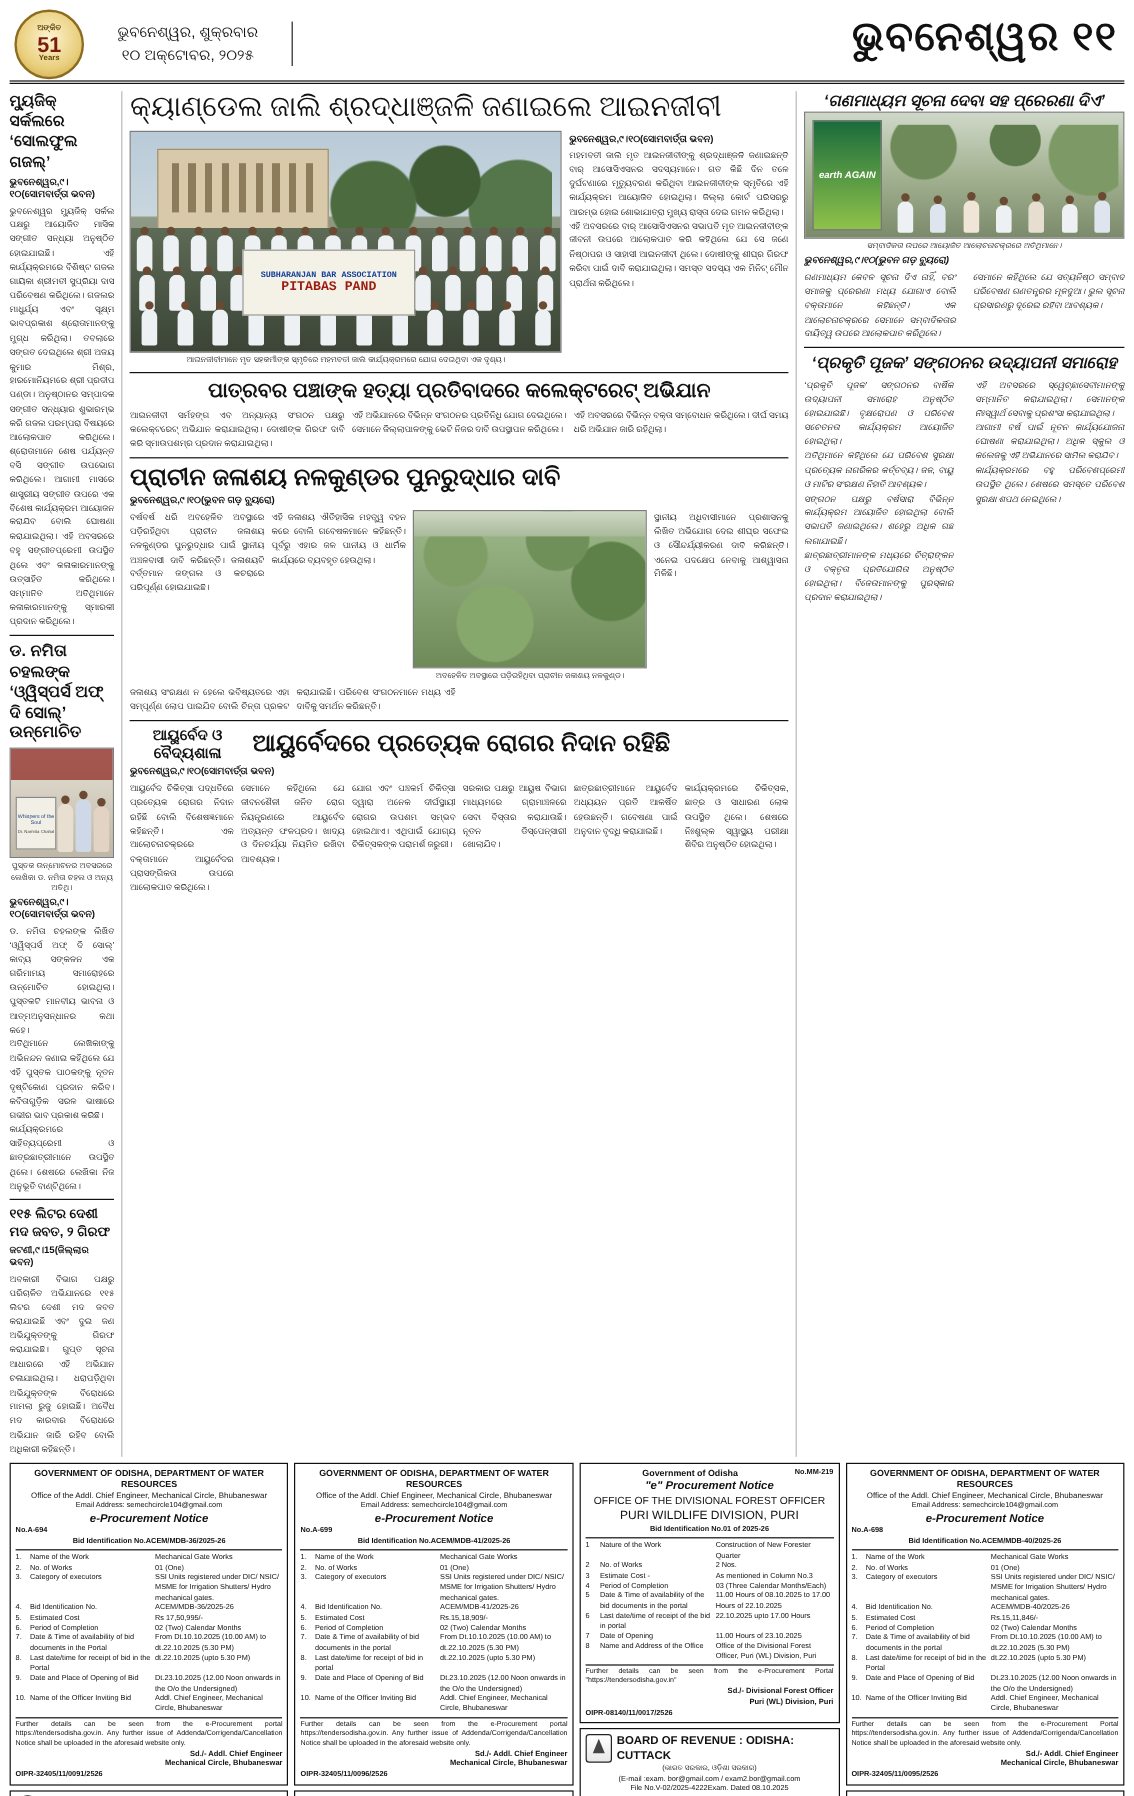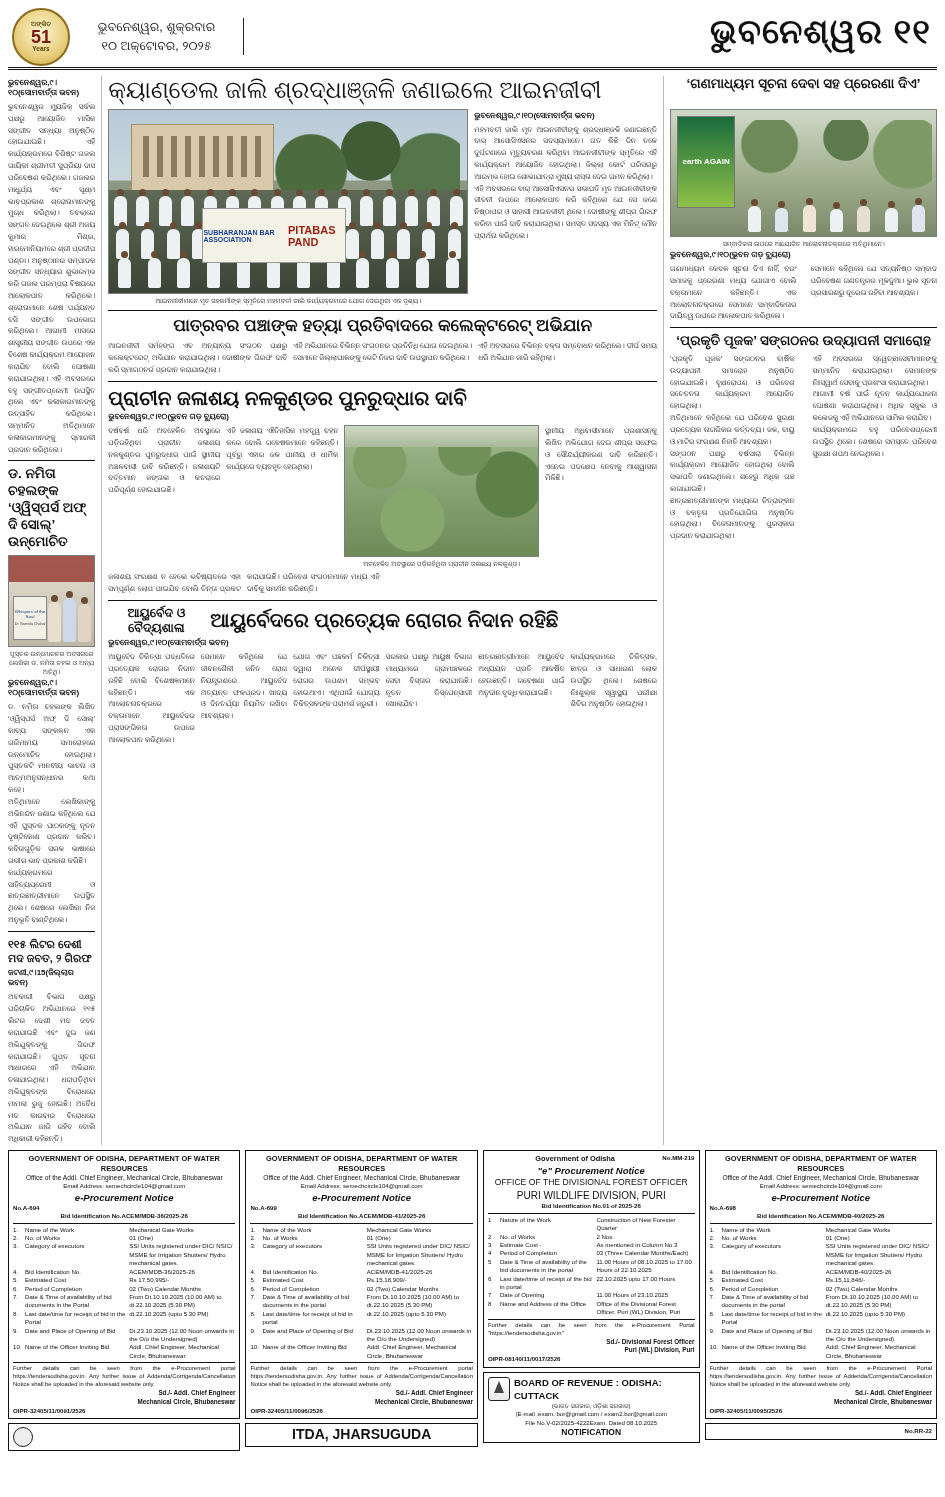--- a/index.html
+++ b/index.html
@@ -31,21 +31,21 @@
   .mast-title {
     position:absolute; right:6px; top:6px;
     font-size:34px; font-weight:bold; letter-spacing:1px;
   }
 
   
   .content { display:flex; gap:6px; margin-top:6px; }
   .col { }
   .c1 { width:88px; }
   .c-mid { width:560px; }
-  .c-right { width:276px; }
+  .c-right { width:276px;font-style:italic; }
 
   .vrule { border-left:1px solid #b9b9b9; }
 
   
   .kicker { font-size:13px; font-weight:bold; line-height:1.3; margin-bottom:3px; }
   .byline { font-size:8px; font-weight:bold; margin:2px 0 3px; color:#111; }
   .body-txt {
     font-size:7.3px; line-height:1.62; text-align:justify; color:#161616;
     hyphens:auto; word-spacing:-0.3px;
   }
@@ -68,22 +68,22 @@
     background:radial-gradient(circle at 20% 60%,#4c6b3f 0 22%,transparent 23%),
                radial-gradient(circle at 52% 40%,#3f5c35 0 26%,transparent 27%),
                radial-gradient(circle at 85% 65%,#55754a 0 24%,transparent 25%); }
   .crowd { position:absolute; left:0; right:0; bottom:0; height:56%;
     background:linear-gradient(#5d6a55,#3b4436); }
   .crowd .row { position:absolute; left:0; right:0; display:flex; justify-content:space-around; }
   .pers { width:13px; height:30px; background:#eef1f4; border-radius:6px 6px 2px 2px; position:relative; }
   .pers:before{content:"";position:absolute;left:3px;top:-7px;width:7px;height:7px;border-radius:50%;background:#6b4a33;}
   .banner-w {
     position:absolute; left:26%; bottom:16%; width:40%; height:30%;
-    background:#f4f1e6; border:1px solid #999; display:flex; 
-    align-items:center; justify-content:center; color:#9b1d12; font-weight:bold;
+    background:#f4f1e6; border:1px solid #999; display:flex; flex-direction:column;
+    align-items:center; justify-content:center; color:#9b1d12; font-weight:bold;font-family:Liberation Mono, monospace;
   }
   .banner-w .l1 { font-size:7px; color:#16409b; }
   .banner-w .l2 { font-size:11px; }
 
   
   .photo-green { background:linear-gradient(#9fb98c,#6d8a57); }
   .photo-meet { background:linear-gradient(#cfd8c8 0%,#9fae8c 55%,#7b8a6b 100%); }
   .nbox { border:1px solid #111; padding:3px 4px; font-size:6.1px; line-height:1.38; }
   .nbox b { font-weight:bold; }
   .ncenter { text-align:center; }
@@ -134,20 +134,21 @@
     <div class="mast-place">
       <div>ଭୁବନେଶ୍ୱର, ଶୁକ୍ରବାର</div>
       <div>୧୦ ଅକ୍ଟୋବର, ୨୦୨୫</div>
     </div>
     <div class="mast-title">ଭୁବନେଶ୍ୱର ୧୧</div>
   </div>
 
   <div class="content">
 
     <div class="col c1">
+      <div class="kicker">ମ୍ୟୁଜିକ୍ ସର୍କଲରେ ‘ସୋଲଫୁଲ ଗଜଲ୍’</div>
       <div class="byline">ଭୁବନେଶ୍ୱର,୯।୧୦(ସୋମବାର୍ତ୍ତା ଭବନ)</div>
       <div class="body-txt">ଭୁବନେଶ୍ୱର ମ୍ୟୁଜିକ୍ ସର୍କଲ ପକ୍ଷରୁ ଆୟୋଜିତ ମାସିକ ସଙ୍ଗୀତ ସନ୍ଧ୍ୟା ଅନୁଷ୍ଠିତ ହୋଇଯାଇଛି। ଏହି କାର୍ଯ୍ୟକ୍ରମରେ ବିଶିଷ୍ଟ ଗଜଲ ଗାୟିକା ଶ୍ରୀମତୀ ସୁପ୍ରିୟା ଦାସ ପରିବେଷଣ କରିଥିଲେ। ଗଜଲର ମାଧୁର୍ଯ୍ୟ ଏବଂ ସୂକ୍ଷ୍ମ ଭାବପ୍ରକାଶ ଶ୍ରୋତାମାନଙ୍କୁ ମୁଗ୍ଧ କରିଥିଲା। ତବଲାରେ ସଙ୍ଗତ ଦେଇଥିଲେ ଶ୍ରୀ ଅଜୟ କୁମାର ମିଶ୍ର, ହାରମୋନିୟମରେ ଶ୍ରୀ ପ୍ରଦୀପ ପଣ୍ଡା। ଅନୁଷ୍ଠାନର ସମ୍ପାଦକ ସଙ୍ଗୀତ ସନ୍ଧ୍ୟାର ଶୁଭାରମ୍ଭ କରି ଗଜଲ ପରମ୍ପରା ବିଷୟରେ ଆଲୋକପାତ କରିଥିଲେ। ଶ୍ରୋତାମାନେ ଶେଷ ପର୍ଯ୍ୟନ୍ତ ବସି ସଙ୍ଗୀତ ଉପଭୋଗ କରିଥିଲେ। ଆଗାମୀ ମାସରେ ଶାସ୍ତ୍ରୀୟ ସଙ୍ଗୀତ ଉପରେ ଏକ ବିଶେଷ କାର୍ଯ୍ୟକ୍ରମ ଆୟୋଜନ କରାଯିବ ବୋଲି ଘୋଷଣା କରାଯାଇଥିଲା। ଏହି ଅବସରରେ ବହୁ ସଙ୍ଗୀତପ୍ରେମୀ ଉପସ୍ଥିତ ଥିଲେ ଏବଂ କଳାକାରମାନଙ୍କୁ ଉତ୍ସାହିତ କରିଥିଲେ। ସମ୍ମାନିତ ଅତିଥିମାନେ କଳାକାରମାନଙ୍କୁ ସ୍ମାରକୀ ପ୍ରଦାନ କରିଥିଲେ।</div>
 
       <div class="sep"></div>
 
       <div class="hl-xs">ଡ. ନମିତା ଚହଲଙ୍କ ‘ଓ୍ୱିସ୍ପର୍ସ ଅଫ୍ ଦି ସୋଲ୍’ ଉନ୍ମୋଚିତ</div>
       <div class="photo" style="height:92px;margin-top:4px;background:linear-gradient(#e6e1d6,#bfb7a6)">
         <div style="position:absolute;left:4px;bottom:6px;width:34px;height:44px;background:#f2efe6;border:1px solid #888;display:flex;flex-direction:column;align-items:center;justify-content:center;">
           <span style="font-size:4.4px;color:#1b3f7a;text-align:center;">Whispers of the Soul</span>
           <span style="font-size:3.6px;color:#444;margin-top:3px;">Dr. Namrita Chahal</span>
@@ -242,21 +243,21 @@
           <div class="byline">ଭୁବନେଶ୍ୱର,୯।୧୦(ସୋମବାର୍ତ୍ତା ଭବନ)</div>
           <div class="body-txt">ମହମବତୀ ଜାଲି ମୃତ ଆଇନଜୀବୀଙ୍କୁ ଶ୍ରଦ୍ଧାଞ୍ଜଳି ଜଣାଇଛନ୍ତି ବାର୍ ଆସୋସିଏସନର ସଦସ୍ୟମାନେ। ଗତ କିଛି ଦିନ ତଳେ ଦୁର୍ଘଟଣାରେ ମୃତ୍ୟୁବରଣ କରିଥିବା ଆଇନଜୀବୀଙ୍କ ସ୍ମୃତିରେ ଏହି କାର୍ଯ୍ୟକ୍ରମ ଆୟୋଜିତ ହୋଇଥିଲା। ଜିଲ୍ଲା କୋର୍ଟ ପରିସରରୁ ଆରମ୍ଭ ହୋଇ ଶୋଭାଯାତ୍ରା ମୁଖ୍ୟ ରାସ୍ତା ଦେଇ ଗମନ କରିଥିଲା।</div>
           <div class="body-txt">ଏହି ଅବସରରେ ବାର୍ ଆସୋସିଏସନର ସଭାପତି ମୃତ ଆଇନଜୀବୀଙ୍କ ଜୀବନୀ ଉପରେ ଆଲୋକପାତ କରି କହିଥିଲେ ଯେ ସେ ଜଣେ ନିଷ୍ଠାପର ଓ ସାହାସୀ ଆଇନଜୀବୀ ଥିଲେ। ଦୋଷୀଙ୍କୁ ଶୀଘ୍ର ଗିରଫ କରିବା ପାଇଁ ଦାବି କରାଯାଇଥିଲା। ସମସ୍ତ ସଦସ୍ୟ ଏକ ମିନିଟ୍ ମୌନ ପ୍ରାର୍ଥନା କରିଥିଲେ।</div>
         </div>
       </div>
 
       <div class="sep"></div>
 
       <div class="hl-sm ncenter">ପାତ୍ରବର ପଞ୍ଚାଙ୍କ ହତ୍ୟା ପ୍ରତିବାଦରେ କଲେକ୍ଟରେଟ୍ ଅଭିଯାନ</div>
       <div style="display:flex;gap:6px;margin-top:4px;">
-        <div class="body-txt" style="flex:1">ଆଇନଜୀବୀ ସର୍ମହଙ୍ଗ ଏବ ଅନ୍ୟାନ୍ୟ ସଂଗଠନ ପକ୍ଷରୁ କଲେକ୍ଟରେଟ୍ ଅଭିଯାନ କରାଯାଇଥିଲା। ଦୋଷୀଙ୍କ ଗିରଫ ଦାବି କରି ସ୍ମାଗଠନର୍ର ପ୍ରଦାନ କରାଯାଇଥିଲା।</div>
+        <div class="body-txt" style="flex:1">ଆଇନଜୀବୀ ସର୍ମହଙ୍ଗ ଏବ ଅନ୍ୟାନ୍ୟ ସଂଗଠନ ପକ୍ଷରୁ କଲେକ୍ଟରେଟ୍ ଅଭିଯାନ କରାଯାଇଥିଲା। ଦୋଷୀଙ୍କ ଗିରଫ ଦାବି କରି ସ୍ମାଉପଶମ୍ର ପ୍ରଦାନ କରାଯାଇଥିଲା।</div>
         <div class="body-txt" style="flex:1">ଏହି ଅଭିଯାନରେ ବିଭିନ୍ନ ସଂଗଠନର ପ୍ରତିନିଧି ଯୋଗ ଦେଇଥିଲେ। ସେମାନେ ଜିଲ୍ଲାପାଳଙ୍କୁ ଭେଟି ନିଜର ଦାବି ଉପସ୍ଥାପନ କରିଥିଲେ।</div>
         <div class="body-txt" style="flex:1">ଏହି ଅବସରରେ ବିଭିନ୍ନ ବକ୍ତା ସମ୍ବୋଧନ କରିଥିଲେ। ଦୀର୍ଘ ସମୟ ଧରି ଅଭିଯାନ ଜାରି ରହିଥିଲା।</div>
       </div>
 
       <div class="sep"></div>
 
       <div class="hl-md">ପ୍ରାଚୀନ ଜଳାଶୟ ନଳକୁଣ୍ଡର ପୁନରୁଦ୍ଧାର ଦାବି</div>
       <div class="byline">ଭୁବନେଶ୍ୱର,୯।୧୦(ଭୁବନ ଗଡ଼ ବ୍ୟୁରୋ)</div>
       <div style="display:flex;gap:6px;">
         <div class="body-txt" style="width:112px">ବର୍ଷବର୍ଷ ଧରି ଅବହେଳିତ ଅବସ୍ଥାରେ ପଡ଼ିରହିଥିବା ପ୍ରାଚୀନ ଜଳାଶୟ ନଳକୁଣ୍ଡର ପୁନରୁଦ୍ଧାର ପାଇଁ ସ୍ଥାନୀୟ ଅଞ୍ଚଳବାସୀ ଦାବି କରିଛନ୍ତି। ଜଳାଶୟଟି ବର୍ତ୍ତମାନ ଜଙ୍ଗଲ ଓ କଚରାରେ ପରିପୂର୍ଣ୍ଣ ହୋଇଯାଇଛି।</div>
@@ -288,21 +289,21 @@
         <div class="body-txt" style="flex:1">ସେମାନେ କହିଥିଲେ ଯେ ଜୀବନଶୈଳୀ ଜନିତ ରୋଗ ନିୟନ୍ତ୍ରଣରେ ଆୟୁର୍ବେଦ ଅତ୍ୟନ୍ତ ଫଳପ୍ରଦ। ଖାଦ୍ୟ ଓ ଦିନଚର୍ଯ୍ୟା ନିୟମିତ ରଖିବା ଆବଶ୍ୟକ।</div>
         <div class="body-txt" style="flex:1">ଯୋଗ ଏବଂ ପଞ୍ଚକର୍ମ ଚିକିତ୍ସା ଦ୍ୱାରା ଅନେକ ଦୀର୍ଘସ୍ଥାୟୀ ରୋଗର ଉପଶମ ସମ୍ଭବ ହୋଇଥାଏ। ଏଥିପାଇଁ ଯୋଗ୍ୟ ଚିକିତ୍ସକଙ୍କ ପରାମର୍ଶ ଜରୁରୀ।</div>
         <div class="body-txt" style="flex:1">ସରକାର ପକ୍ଷରୁ ଆୟୁଷ ବିଭାଗ ମାଧ୍ୟମରେ ଗ୍ରାମାଞ୍ଚଳରେ ସେବା ବିସ୍ତାର କରାଯାଉଛି। ନୂତନ ଡିସ୍ପେନ୍ସାରୀ ଖୋଲାଯିବ।</div>
         <div class="body-txt" style="flex:1">ଛାତ୍ରଛାତ୍ରୀମାନେ ଆୟୁର୍ବେଦ ଅଧ୍ୟୟନ ପ୍ରତି ଆକର୍ଷିତ ହେଉଛନ୍ତି। ଗବେଷଣା ପାଇଁ ଅନୁଦାନ ବୃଦ୍ଧି କରାଯାଇଛି।</div>
         <div class="body-txt" style="flex:1">କାର୍ଯ୍ୟକ୍ରମରେ ଚିକିତ୍ସକ, ଛାତ୍ର ଓ ସାଧାରଣ ଲୋକ ଉପସ୍ଥିତ ଥିଲେ। ଶେଷରେ ନିଃଶୁଲ୍କ ସ୍ୱାସ୍ଥ୍ୟ ପରୀକ୍ଷା ଶିବିର ଅନୁଷ୍ଠିତ ହୋଇଥିଲା।</div>
       </div>
     </div>
 
     <div class="col c-right vrule" style="padding-left:6px">
       <div class="hl-xs ncenter">‘ଗଣମାଧ୍ୟମ ସୂଚନା ଦେବା ସହ ପ୍ରେରଣା ଦିଏ’</div>
-      <div class="photo photo-meet" style="height:128px;margin-top:16px;">
+      <div class="photo photo-meet" style="height:106px;margin-top:0;">
         <div style="position:absolute;left:6px;top:6px;width:58px;height:92px;background:linear-gradient(#1a6b3c,#8fc24a);border:1px solid #777;display:flex;align-items:center;justify-content:center;color:#fff;font-size:8px;font-weight:bold;text-align:center;">earth AGAIN</div>
         <div style="position:absolute;right:4px;top:10px;left:70px;bottom:34px;background:
            radial-gradient(circle at 15% 30%,#6d8a58 0 16%,transparent 17%),
            radial-gradient(circle at 55% 22%,#5c7a4b 0 18%,transparent 19%),
            radial-gradient(circle at 88% 40%,#7d9a66 0 20%,transparent 21%);"></div>
         <div style="position:absolute;left:70px;right:4px;bottom:4px;height:30px;display:flex;justify-content:space-around;align-items:flex-end;">
           <span class="pers" style="height:26px"></span>
             <span class="pers" style="height:24px;background:#dfe5ee"></span>
           <span class="pers" style="height:27px;background:#efe6d8"></span>
             <span class="pers" style="height:23px"></span>

